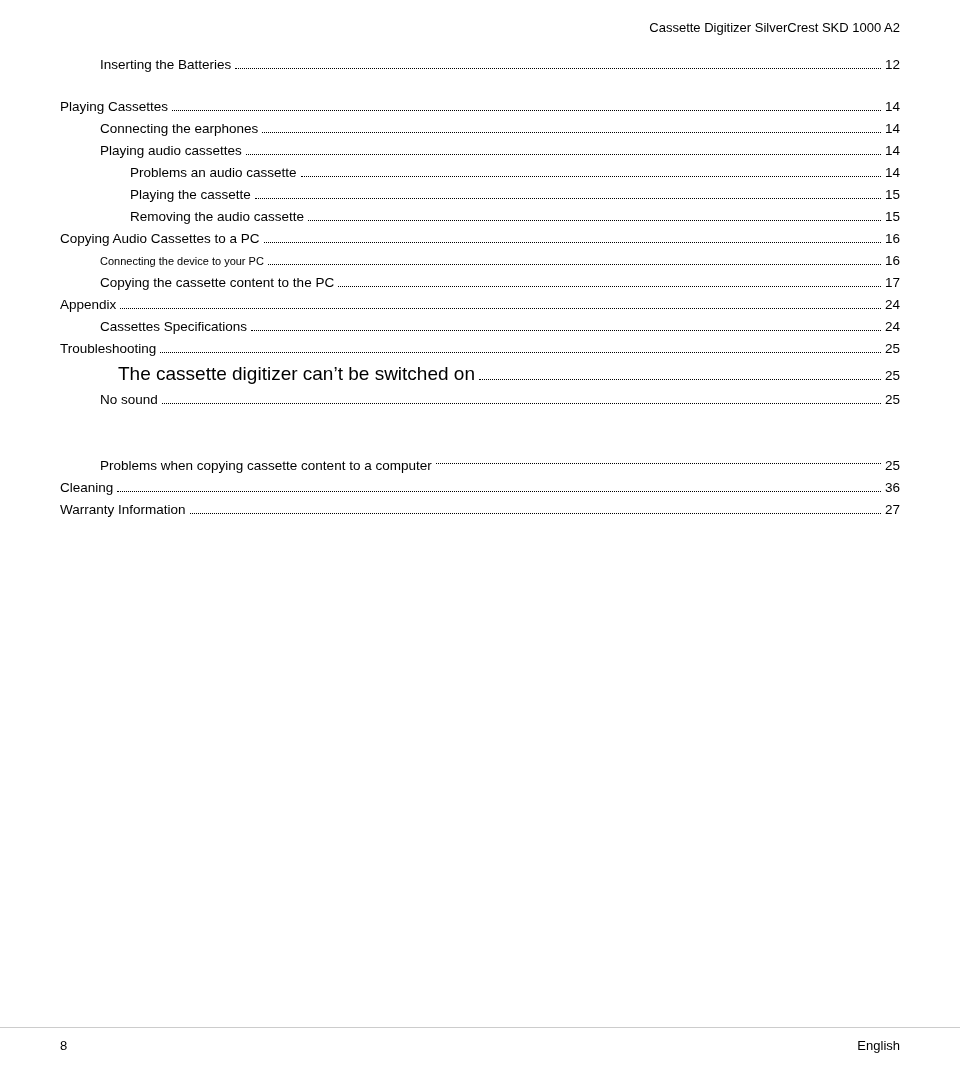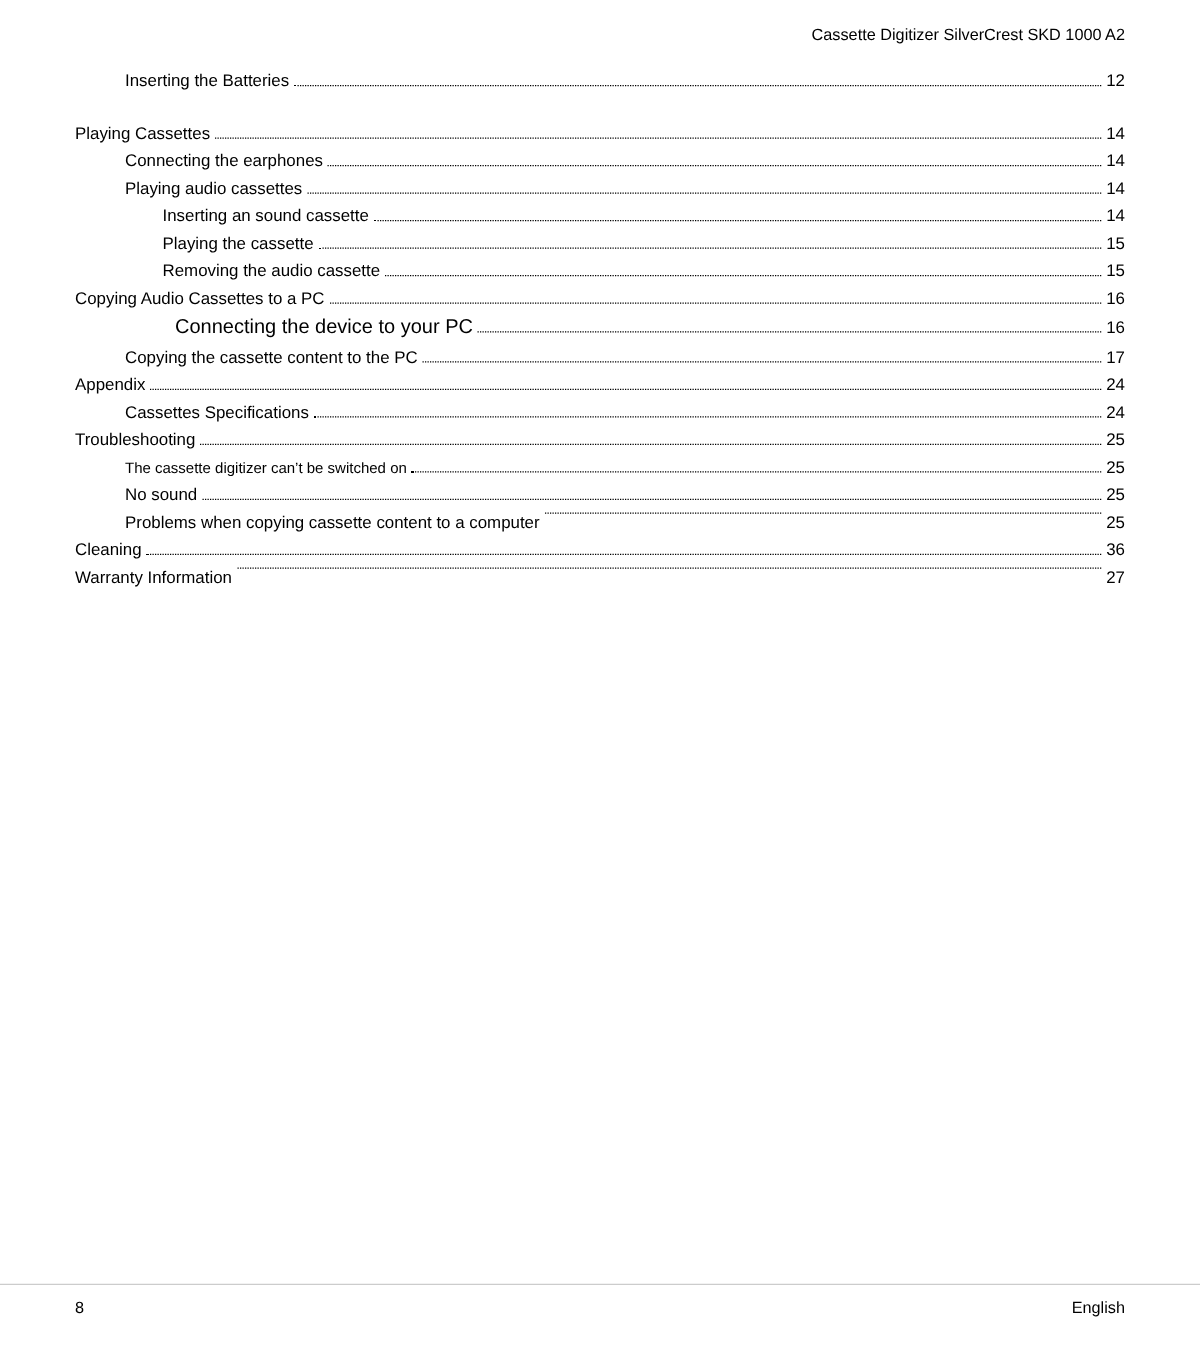--- a/index.html
+++ b/index.html
@@ -78,41 +78,41 @@
         <span style="white-space: nowrap; font-size: 13.5px;">Connecting the earphones</span>
         <span style="flex: 1 1 0%; border-bottom: 1px dotted rgb(0, 0, 0); margin: 0px 4px 3px; min-width: 20px;"></span>
         <span style="white-space: nowrap; font-size: 13.5px;">14</span>
       </div>
       <div style="display: flex; align-items: baseline; width: 100%; padding: 3.5px 0px 3.5px 40px;">
         <span style="white-space: nowrap; font-size: 13.5px;">Playing audio cassettes</span>
         <span style="flex: 1 1 0%; border-bottom: 1px dotted rgb(0, 0, 0); margin: 0px 4px 3px; min-width: 20px;"></span>
         <span style="white-space: nowrap; font-size: 13.5px;">14</span>
       </div>
       <div style="display: flex; align-items: baseline; width: 100%; padding: 3.5px 0px 3.5px 70px;">
-        <span style="white-space: nowrap; font-size: 13.5px;">Inserting an sound cassette</span>
+        <span style="white-space: nowrap; font-size: 13.5px;">Problems an audio cassette</span>
         <span style="flex: 1 1 0%; border-bottom: 1px dotted rgb(0, 0, 0); margin: 0px 4px 3px; min-width: 20px;"></span>
         <span style="white-space: nowrap; font-size: 13.5px;">14</span>
       </div>
       <div style="display: flex; align-items: baseline; width: 100%; padding: 3.5px 0px 3.5px 70px;">
         <span style="white-space: nowrap; font-size: 13.5px;">Playing the cassette</span>
         <span style="flex: 1 1 0%; border-bottom: 1px dotted rgb(0, 0, 0); margin: 0px 4px 3px; min-width: 20px;"></span>
         <span style="white-space: nowrap; font-size: 13.5px;">15</span>
       </div>
       <div style="display: flex; align-items: baseline; width: 100%; padding: 3.5px 0px 3.5px 70px;">
         <span style="white-space: nowrap; font-size: 13.5px;">Removing the audio cassette</span>
         <span style="flex: 1 1 0%; border-bottom: 1px dotted rgb(0, 0, 0); margin: 0px 4px 3px; min-width: 20px;"></span>
         <span style="white-space: nowrap; font-size: 13.5px;">15</span>
       </div>
       <div style="display: flex; align-items: baseline; width: 100%; padding: 3.5px 0px;">
         <span style="white-space: nowrap; font-size: 13.5px;">Copying Audio Cassettes to a PC</span>
         <span style="flex: 1 1 0%; border-bottom: 1px dotted rgb(0, 0, 0); margin: 0px 4px 3px; min-width: 20px;"></span>
         <span style="white-space: nowrap; font-size: 13.5px;">16</span>
       </div>
       <div style="display: flex; align-items: baseline; width: 100%; padding: 3.5px 0px 3.5px 40px;">
-        <span style="white-space: nowrap; font-size: 16px; margin-left: 40px;">Connecting the device to your PC</span>
+        <span style="white-space: nowrap; font-size: 11px;">Connecting the device to your PC</span>
         <span style="flex: 1 1 0%; border-bottom: 1px dotted rgb(0, 0, 0); margin: 0px 4px 3px; min-width: 20px;"></span>
         <span style="white-space: nowrap; font-size: 13.5px;">16</span>
       </div>
       <div style="display: flex; align-items: baseline; width: 100%; padding: 3.5px 0px 3.5px 40px;">
         <span style="white-space: nowrap; font-size: 13.5px;">Copying the cassette content to the PC</span>
         <span style="flex: 1 1 0%; border-bottom: 1px dotted rgb(0, 0, 0); margin: 0px 4px 3px; min-width: 20px;"></span>
         <span style="white-space: nowrap; font-size: 13.5px;">17</span>
       </div>
       <div style="display: flex; align-items: baseline; width: 100%; padding: 3.5px 0px;">
         <span style="white-space: nowrap; font-size: 13.5px;">Appendix</span>
@@ -123,40 +123,40 @@
         <span style="white-space: nowrap; font-size: 13.5px;">Cassettes Specifications</span>
         <span style="flex: 1 1 0%; border-bottom: 1px dotted rgb(0, 0, 0); margin: 0px 4px 3px; min-width: 20px;"></span>
         <span style="white-space: nowrap; font-size: 13.5px;">24</span>
       </div>
       <div style="display: flex; align-items: baseline; width: 100%; padding: 3.5px 0px;">
         <span style="white-space: nowrap; font-size: 13.5px;">Troubleshooting</span>
         <span style="flex: 1 1 0%; border-bottom: 1px dotted rgb(0, 0, 0); margin: 0px 4px 3px; min-width: 20px;"></span>
         <span style="white-space: nowrap; font-size: 13.5px;">25</span>
       </div>
       <div style="display: flex; align-items: baseline; width: 100%; padding: 3.5px 0px 3.5px 40px;">
-        <span style="white-space: nowrap; font-size: 12px;">The cassette digitizer can’t be switched on</span>
+        <span style="white-space: nowrap; font-size: 19px; margin-left: 18px;">The cassette digitizer can’t be switched on</span>
         <span style="flex: 1 1 0%; border-bottom: 1px dotted rgb(0, 0, 0); margin: 0px 4px 3px; min-width: 20px;"></span>
         <span style="white-space: nowrap; font-size: 13.5px;">25</span>
       </div>
       <div style="display: flex; align-items: baseline; width: 100%; padding: 3.5px 0px 3.5px 40px;">
         <span style="white-space: nowrap; font-size: 13.5px;">No sound</span>
         <span style="flex: 1 1 0%; border-bottom: 1px dotted rgb(0, 0, 0); margin: 0px 4px 3px; min-width: 20px;"></span>
         <span style="white-space: nowrap; font-size: 13.5px;">25</span>
       </div>
-      <div style="display: flex; align-items: flex-start; width: 100%; padding: 3.5px 0px 3.5px 40px;">
+      <div style="display: flex; align-items: center; width: 100%; padding: 3.5px 0px 3.5px 40px; margin-top: 44px;">
         <span style="white-space: nowrap; font-size: 13.5px;">Problems when copying cassette content to a computer</span>
         <span style="flex: 1 1 0%; border-bottom: 1px dotted rgb(0, 0, 0); margin: 0px 4px 3px; min-width: 20px;"></span>
         <span style="white-space: nowrap; font-size: 13.5px;">25</span>
       </div>
       <div style="display: flex; align-items: baseline; width: 100%; padding: 3.5px 0px;">
         <span style="white-space: nowrap; font-size: 13.5px;">Cleaning</span>
         <span style="flex: 1 1 0%; border-bottom: 1px dotted rgb(0, 0, 0); margin: 0px 4px 3px; min-width: 20px;"></span>
         <span style="white-space: nowrap; font-size: 13.5px;">36</span>
       </div>
-      <div style="display: flex; align-items: flex-start; width: 100%; padding: 3.5px 0px;">
+      <div style="display: flex; align-items: flex-end; width: 100%; padding: 3.5px 0px;">
         <span style="white-space: nowrap; font-size: 13.5px;">Warranty Information</span>
         <span style="flex: 1 1 0%; border-bottom: 1px dotted rgb(0, 0, 0); margin: 0px 4px 3px; min-width: 20px;"></span>
         <span style="white-space: nowrap; font-size: 13.5px;">27</span>
       </div>
     </div>
 
 </div>
 
 <div class="footer">
   <span class="footer-page">8</span>

